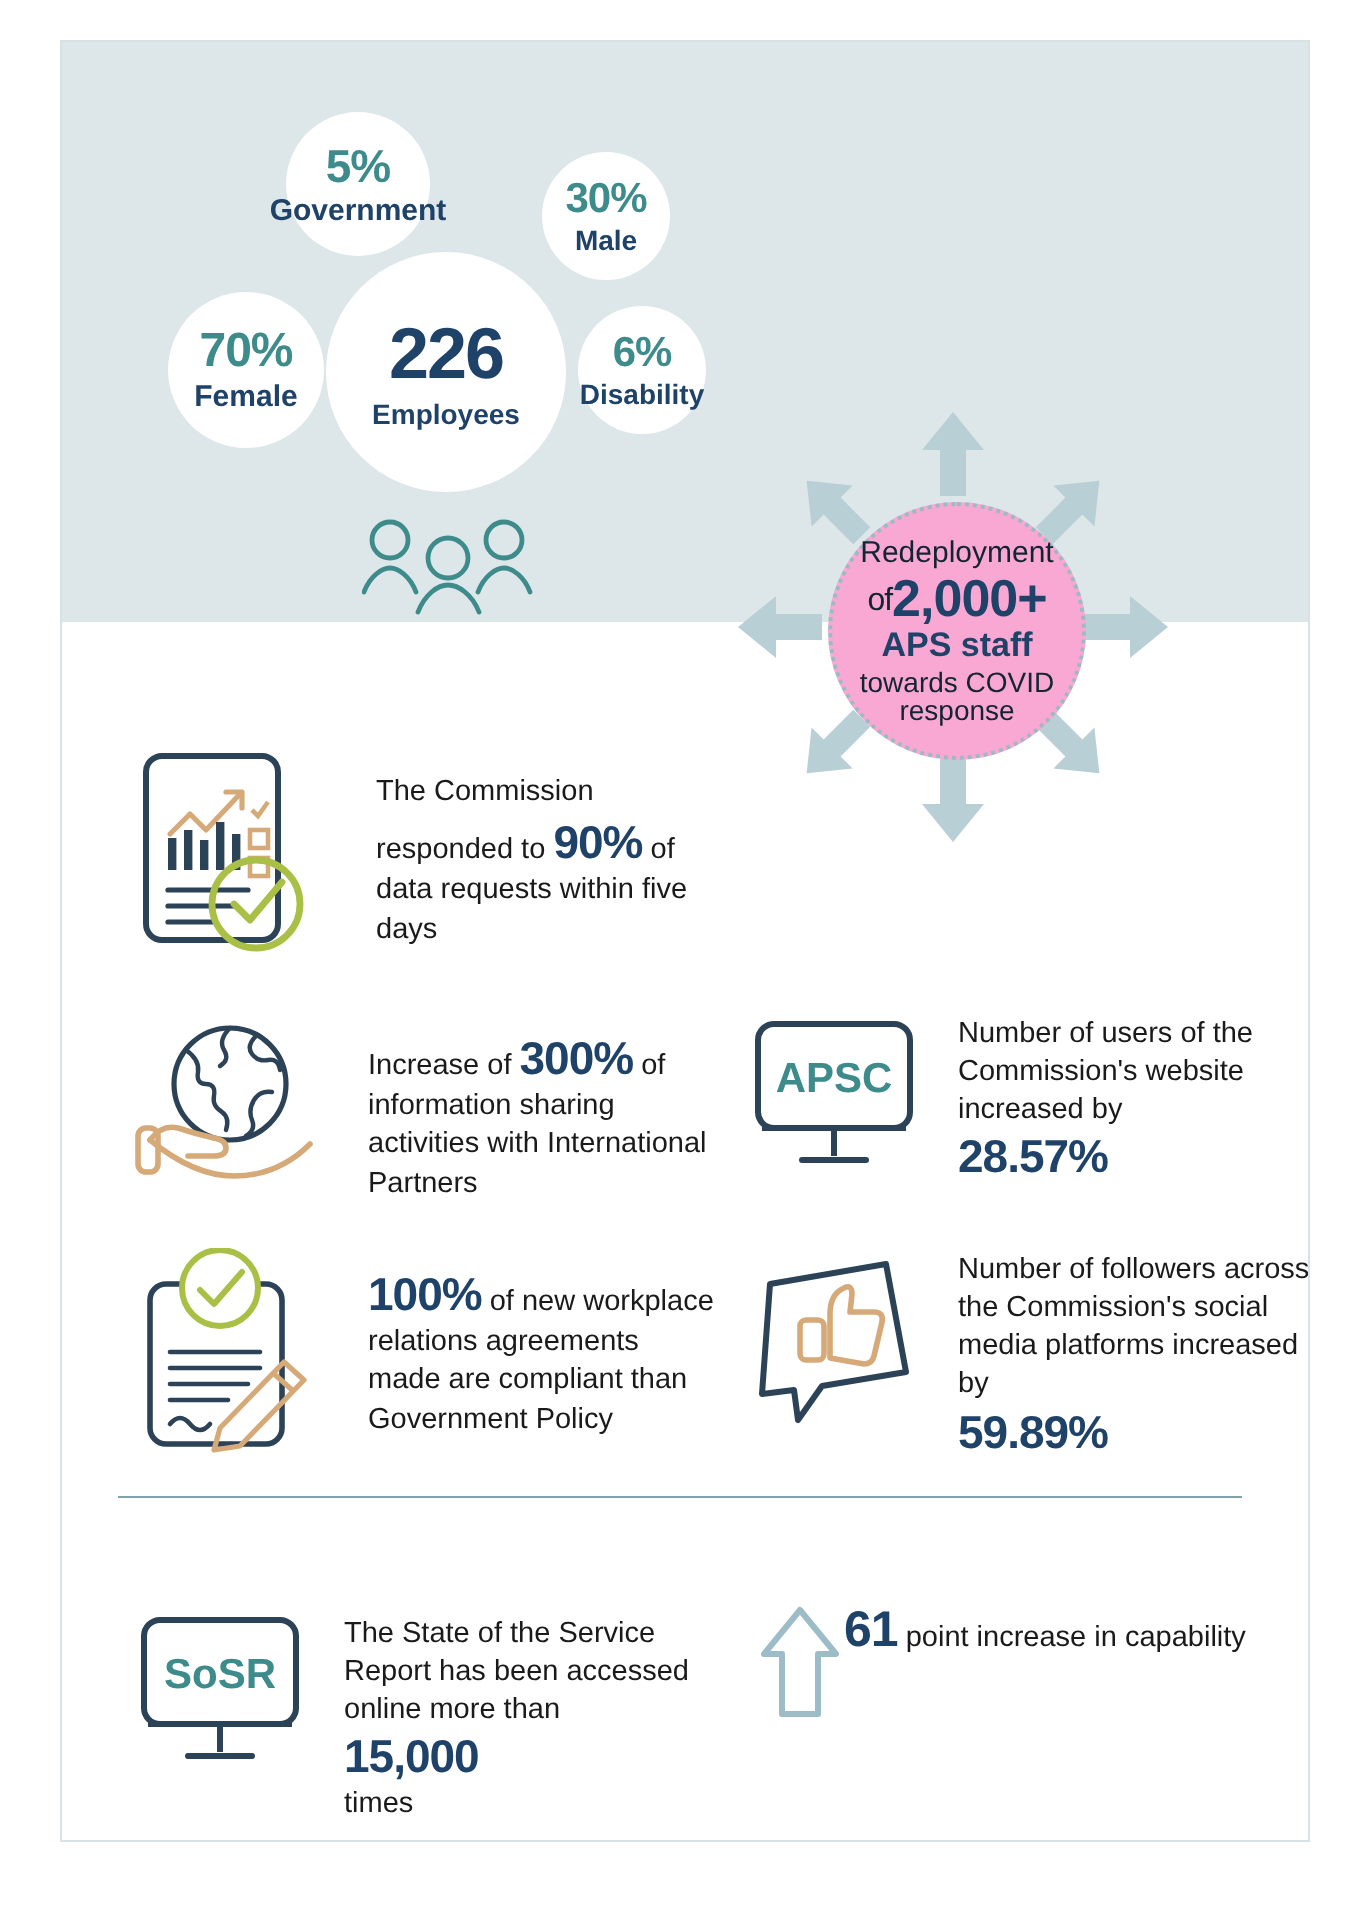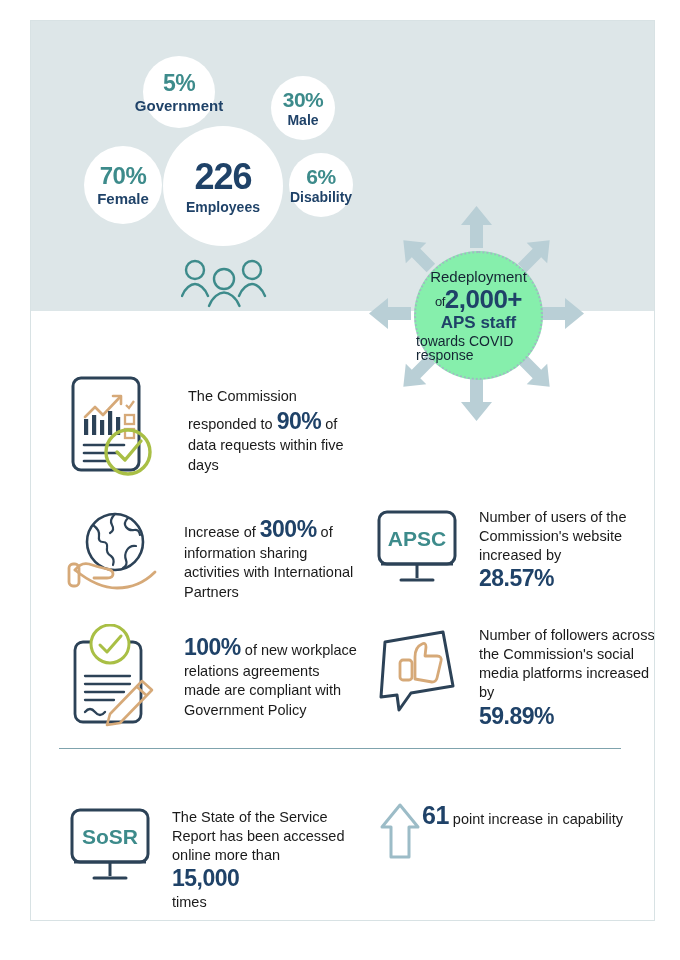--- a/index.html
+++ b/index.html
@@ -85,33 +85,34 @@
   
   #people-icon { position: absolute; left: 150px; top: 237px; }
 
   
   #redeploy { position: absolute; left: 338px; top: 185px; width: 215px; height: 215px; }
   #redeploy svg { position: absolute; left: 0; top: 0; }
   #redeploy-circle {
     position: absolute;
     left: 45px; top: 45px;
     width: 125px; height: 125px;
-    background: #86efac;
+    background: #f9a8d4;
     border: 2px dotted #9fb9c2;
     border-radius: 50%;
     display: flex; flex-direction: column;
     align-items: center; justify-content: center;
+    text-align: center;
   }
   #redeploy-circle .r1 { font-size: 15px; color: #142433; line-height: 1.05; }
   #redeploy-circle .r2 {
     font-size: 26px; color: #1f4268; font-weight: bold;
     letter-spacing: -0.5px; line-height: 1; margin-top: 1px;
   }
   #redeploy-circle .r2 .of {
-    font-size: 13px; color: #142433; font-weight: normal; vertical-align: 0.18em;
+    font-size: 16px; color: #142433; font-weight: normal; vertical-align: 0.18em;
   }
   #redeploy-circle .r3 {
     font-size: 17px; color: #1f4268; font-weight: bold; line-height: 1; margin-top: 2px;
   }
   #redeploy-circle .r4 { font-size: 14px; color: #142433; line-height: 1.02; margin-top: 3px; }
 
   
   .stat {
     position: absolute;
     display: flex;
@@ -346,21 +347,21 @@
           <path d="M19 68 H58"></path>
           <path d="M19 76 H48"></path>
         </g>
         <path d="M19 88 q5 -6 10 0 q5 6 10 0" stroke="#2c4257" stroke-width="2.3" fill="none" stroke-linecap="round"></path>
         <g stroke="#d6a978" stroke-width="2.6" fill="none" stroke-linejoin="round">
           <path d="M44 90 L76 57 L86 66 L54 99 L41 101 Z"></path>
           <path d="M70 62 L80 71"></path>
         </g>
       </svg>
     </div>
-    <div class="tx"><span class="big">100%</span><span> of new workplace relations agreements made are compliant with Government Policy</span></div>
+    <div class="tx"><span class="big">100%</span><span> of new workplace relations agreements made are compliant than Government Policy</span></div>
   </div>
 
   <div class="stat" id="s-social">
     <div class="ic">
       <svg width="88" height="95" viewBox="0 0 88 95" fill="none">
         <path d="M12 18 L70 8 L80 62 L38 69 L26 86 L24 71 L8 73 Z" stroke="#2c4257" stroke-width="3" fill="none" stroke-linejoin="round"></path>
         <g stroke="#d6a978" stroke-width="2.8" fill="none" stroke-linejoin="round" stroke-linecap="round">
           <path d="M42 55 L42 33 q0 -10 7 -13 q4 -2 4 3 l-1 9 h12 q5 0 4 5 l-4 17 q-1 4 -5 4 L42 55 Z"></path>
           <rect x="27" y="36" width="12" height="20" rx="3"></rect>
         </g>

